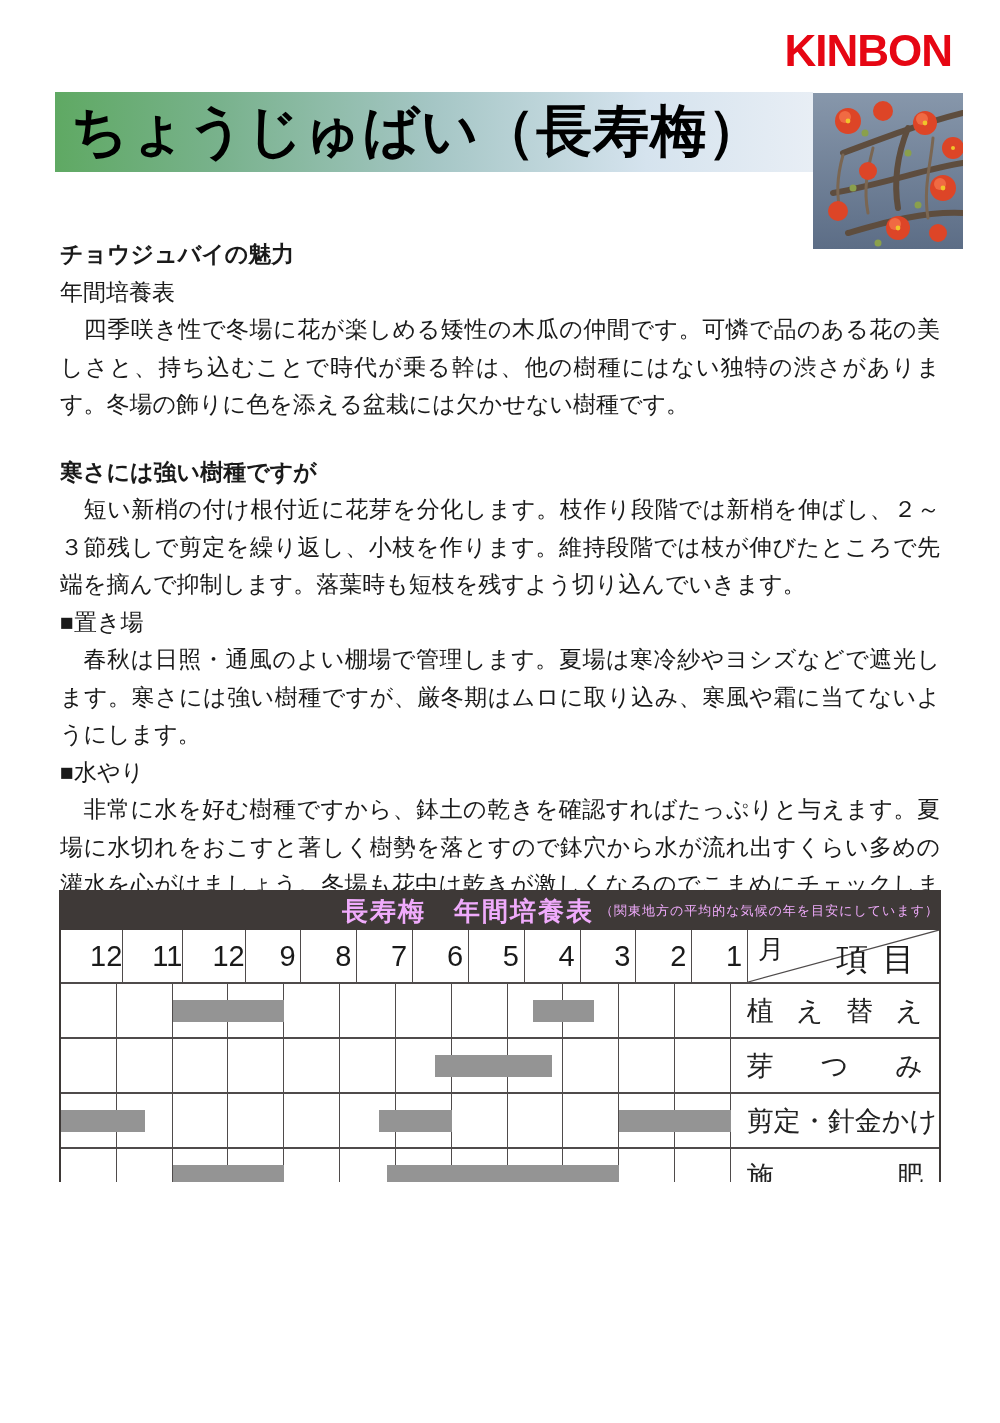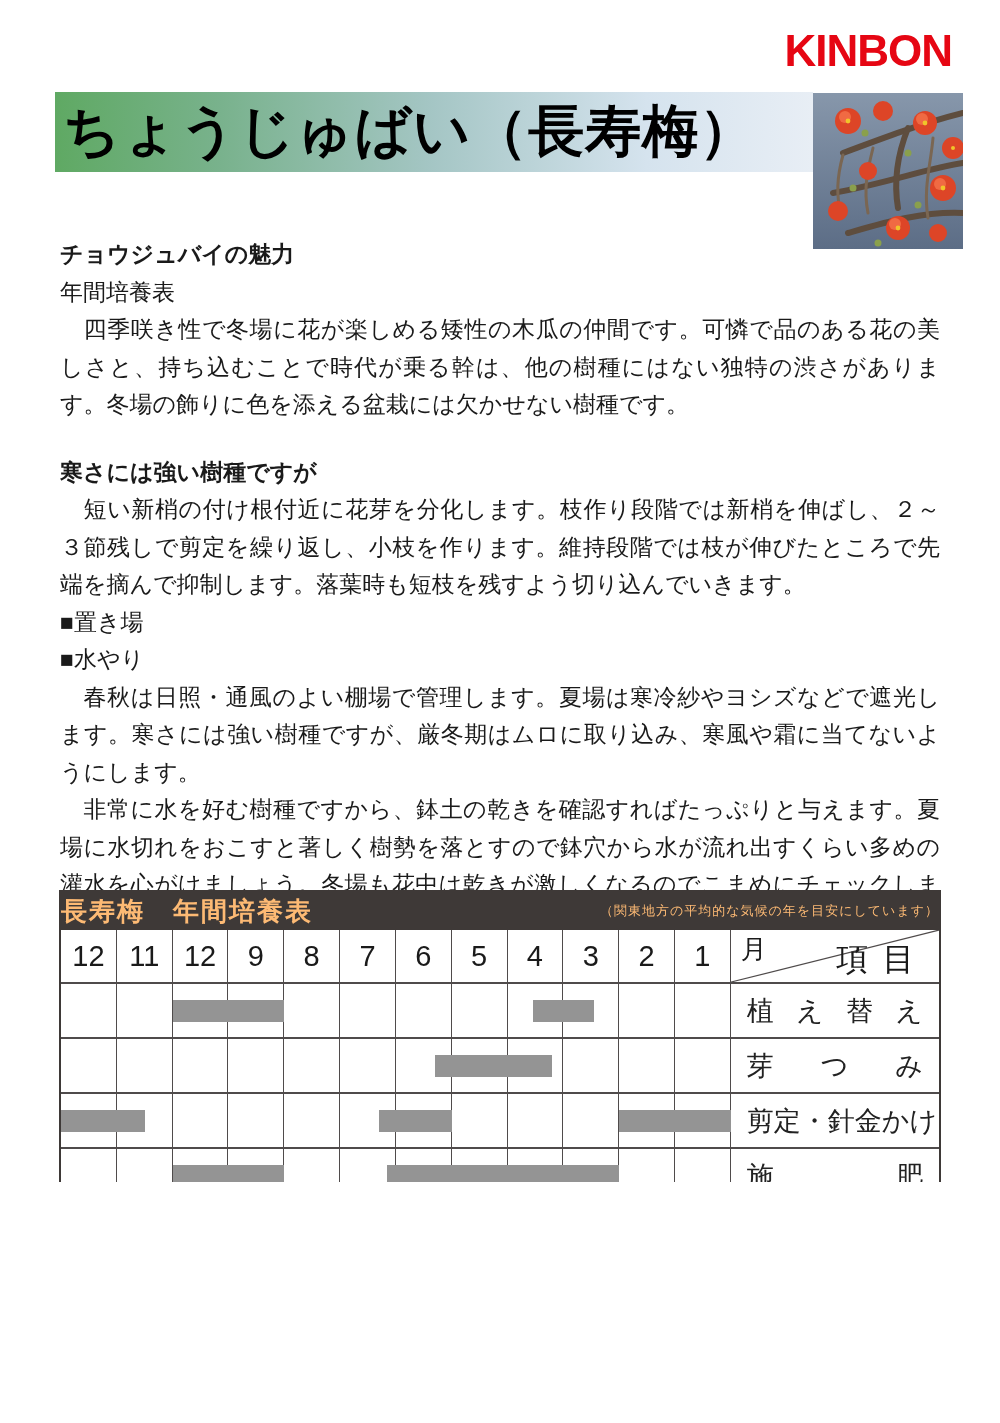--- a/index.html
+++ b/index.html
@@ -17,39 +17,39 @@
   
   .logo{font-family:"Liberation Sans","DejaVu Sans",sans-serif;font-weight:bold;color:var(--red);letter-spacing:-1px;}
   .logo-top{position:absolute;top:26px;right:48px;font-size:44px;}
   .logo-bottom{position:absolute;top:1338px;left:45px;font-size:40px;}
 
   
   .banner{position:absolute;left:55px;top:92px;width:758px;height:80px;
     background:linear-gradient(90deg,#5fa963 0%,#79b28d 22%,#a5c6c5 50%,#d5e3ee 78%,#e8eef5 100%);
     display:flex;align-items:center;}
   .banner-title{font-family:"Liberation Serif","DejaVu Serif",serif;font-weight:600;font-size:56px;
-    color:#000;padding-left:8px;white-space:nowrap;letter-spacing:1px;}
+    color:#000;padding-left:16px;white-space:nowrap;letter-spacing:1px;}
 
   
   .photo{position:absolute;left:813px;top:93px;width:150px;height:156px;}
   .photo svg{display:block;width:100%;height:100%;}
 
   
   .content{position:absolute;left:60px;top:188px;width:880px;font-size:23px;line-height:37.5px;text-align:justify;margin-top:48px;}
   .h-bold{font-weight:bold;}
   .spacer{height:30px;}
 
   
   .care-table{position:absolute;left:59px;top:890px;width:882px;height:422px;border:2px solid var(--frame);background:#fff;}
-  .ct-title{height:38px;background:var(--hdr-bg);color:#fdba74;display:flex;align-items:center;justify-content:space-between;gap:6px;}
+  .ct-title{height:38px;background:var(--hdr-bg);color:#f0abfc;display:flex;align-items:center;justify-content:flex-end;gap:6px;}
   .ct-title-main{font-family:"Liberation Serif","DejaVu Serif",serif;font-weight:bold;font-size:26px;letter-spacing:2px;}
   .ct-title-note{font-size:13px;letter-spacing:1px;}
   .ct-months{display:flex;height:54px;border-bottom:2px solid var(--grid);}
   .mcell{flex:0 0 6.357%;display:flex;align-items:center;justify-content:center;
-    font-size:29px;border-right:1px solid var(--grid);}
+    font-size:29px;border-right:1px solid var(--grid);padding-left:29px;}
   .corner{flex:1 1 auto;position:relative;border-left:0;}
   .corner svg{position:absolute;inset:0;width:100%;height:100%;}
   .corner .c-month{position:absolute;left:10px;top:2px;font-family:"Liberation Serif","DejaVu Serif",serif;font-size:26px;}
   .corner .c-item{position:absolute;right:10px;bottom:0px;font-family:"Liberation Serif","DejaVu Serif",serif;font-size:32px;letter-spacing:0.45em;}
   .crow{display:flex;height:55px;border-bottom:2px solid var(--grid);}
   .crow:last-child{border-bottom:0;}
   .marea{flex:0 0 76.28%;position:relative;display:flex;}
   .gcell{flex:1 1 0;border-right:1px solid var(--grid);}
   .bar{position:absolute;top:50%;transform:translateY(-50%);height:22px;background:var(--bar);}
   .lcell{flex:1 1 auto;display:flex;align-items:center;justify-content:space-between;
@@ -121,22 +121,22 @@
   </div>
 
   <div class="content">
     <div class="h-bold">チョウジュバイの魅力</div>
     <div>年間培養表</div>
     <div>　四季咲き性で冬場に花が楽しめる矮性の木瓜の仲間です。可憐で品のある花の美しさと、持ち込むことで時代が乗る幹は、他の樹種にはない独特の渋さがあります。冬場の飾りに色を添える盆栽には欠かせない樹種です。</div>
     <div class="spacer"></div>
     <div class="h-bold">寒さには強い樹種ですが</div>
     <div>　短い新梢の付け根付近に花芽を分化します。枝作り段階では新梢を伸ばし、２～３節残しで剪定を繰り返し、小枝を作ります。維持段階では枝が伸びたところで先端を摘んで抑制します。落葉時も短枝を残すよう切り込んでいきます。</div>
     <div>■置き場</div>
+    <div>　春秋は日照・通風のよい棚場で管理します。夏場は寒冷紗やヨシズなどで遮光します。寒さには強い樹種ですが、厳冬期はムロに取り込み、寒風や霜に当てないようにします。</div>
     <div>■水やり</div>
-    <div>　春秋は日照・通風のよい棚場で管理します。夏場は寒冷紗やヨシズなどで遮光します。寒さには強い樹種ですが、厳冬期はムロに取り込み、寒風や霜に当てないようにします。</div>
     <div>　非常に水を好む樹種ですから、鉢土の乾きを確認すればたっぷりと与えます。夏場に水切れをおこすと著しく樹勢を落とすので鉢穴から水が流れ出すくらい多めの灌水を心がけましょう。冬場も花中は乾きが激しくなるのでこまめにチェックしましょう。</div>
   </div>
 
   <div class="care-table">
     <div class="ct-title">
       <span class="ct-title-main">長寿梅　年間培養表</span>
       <span class="ct-title-note">（関東地方の平均的な気候の年を目安にしています）</span>
     </div>
     <div class="ct-months" id="month-row">
 

